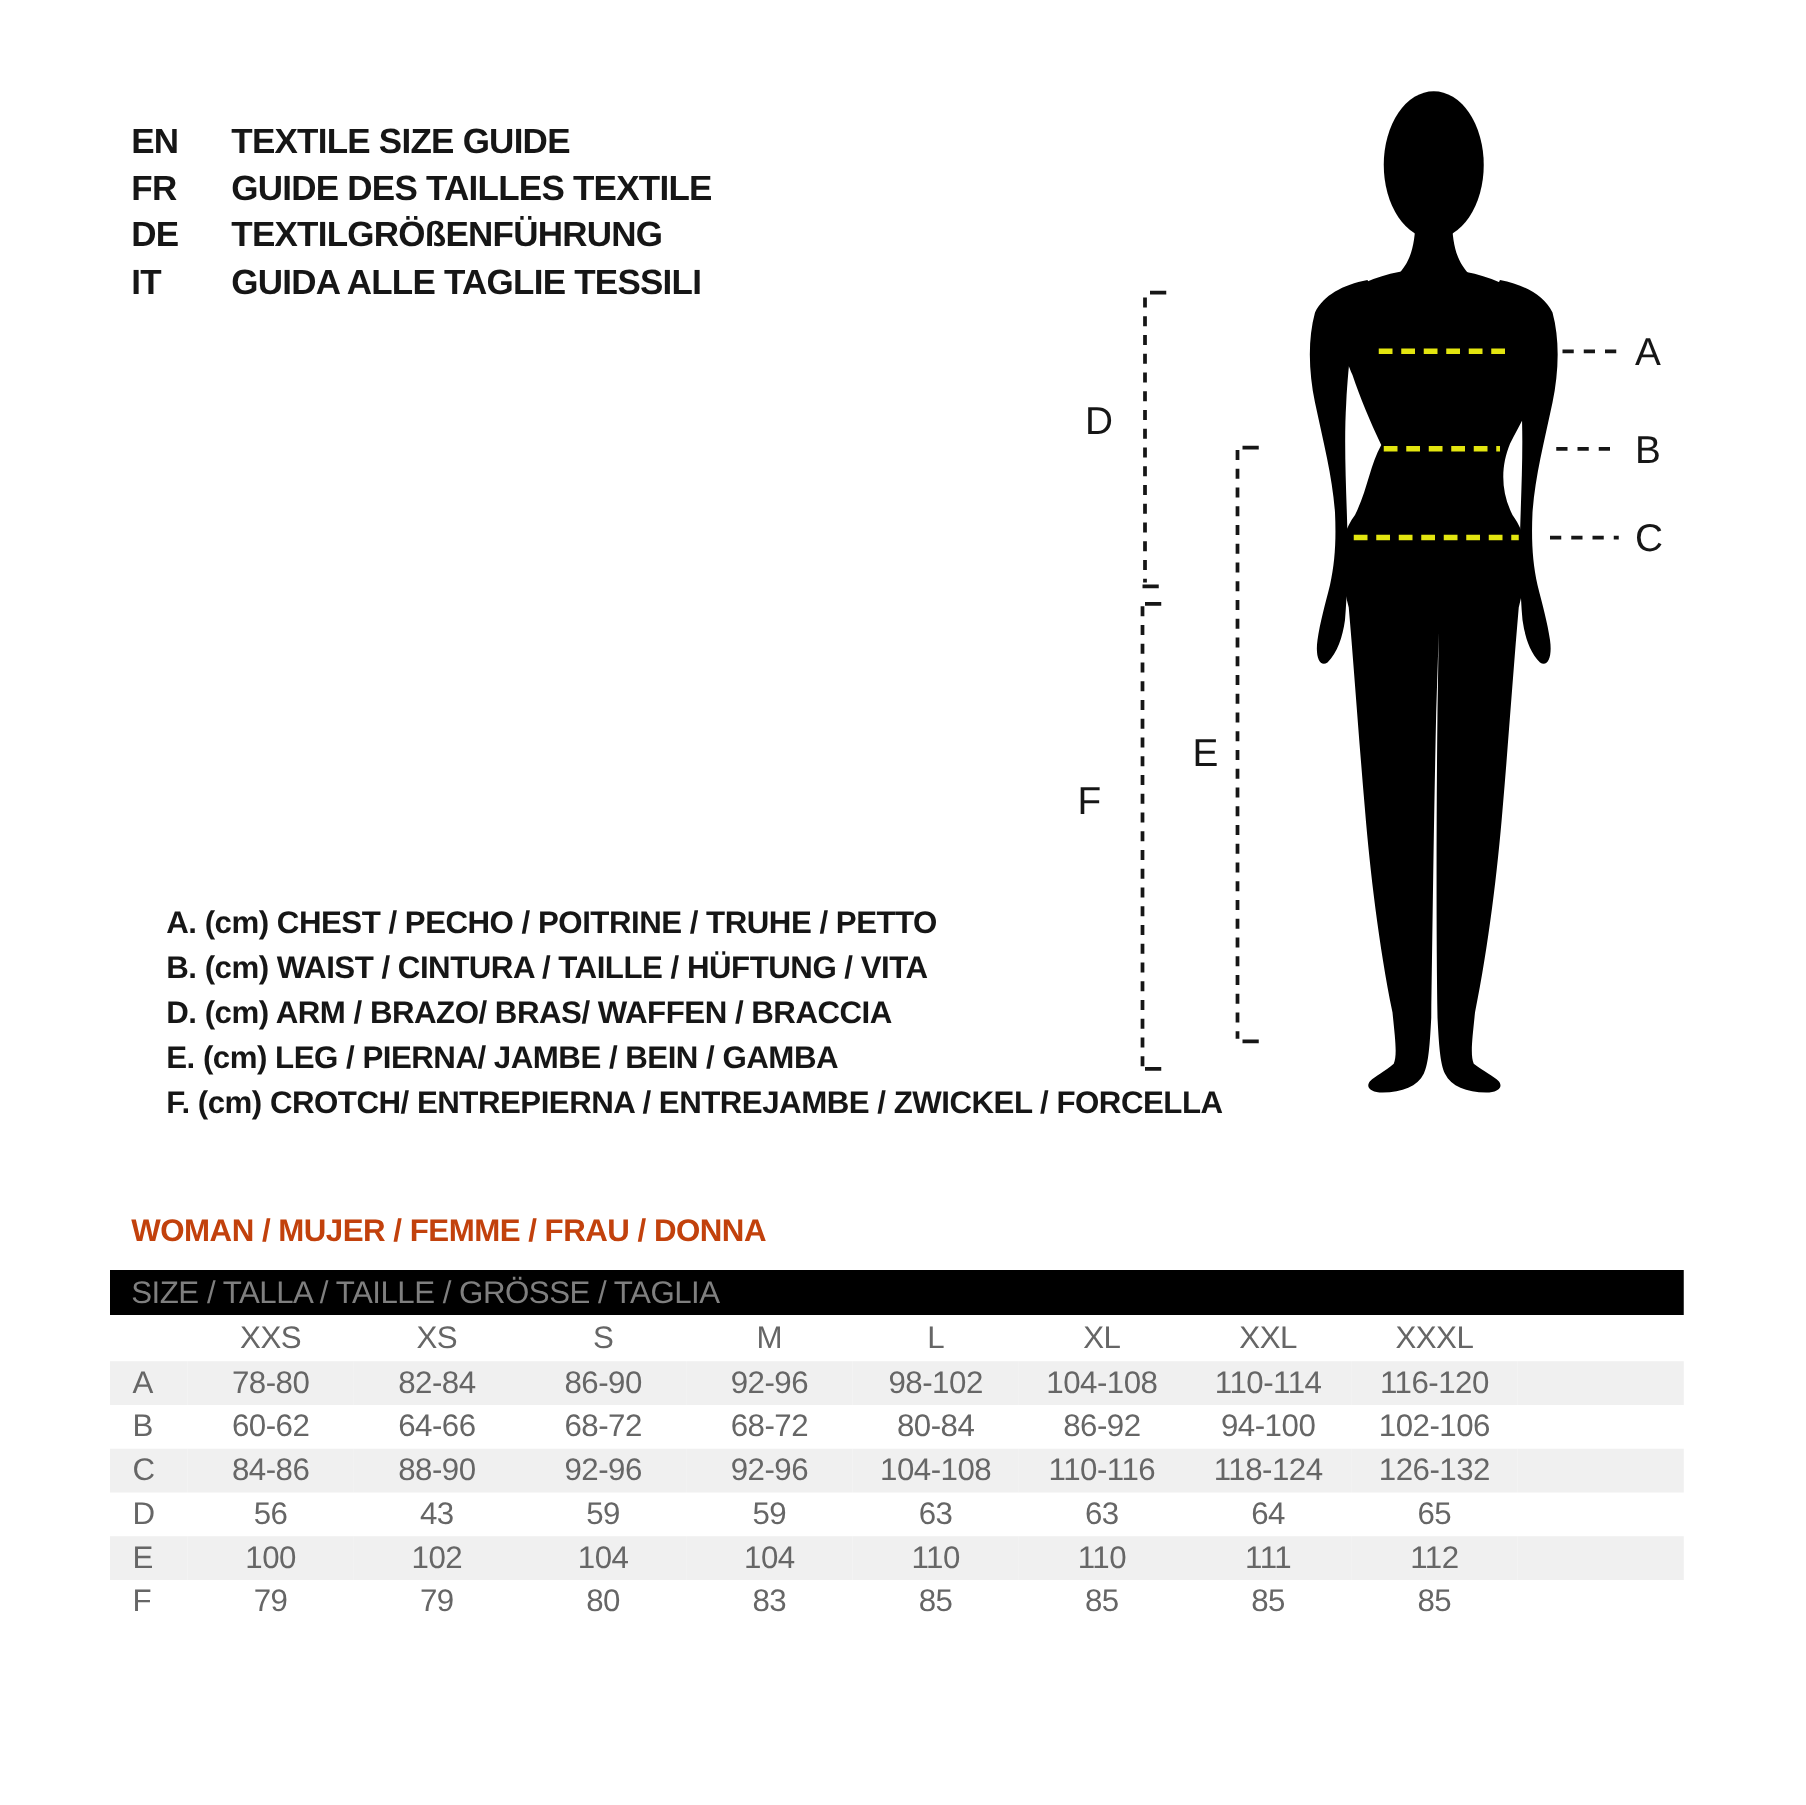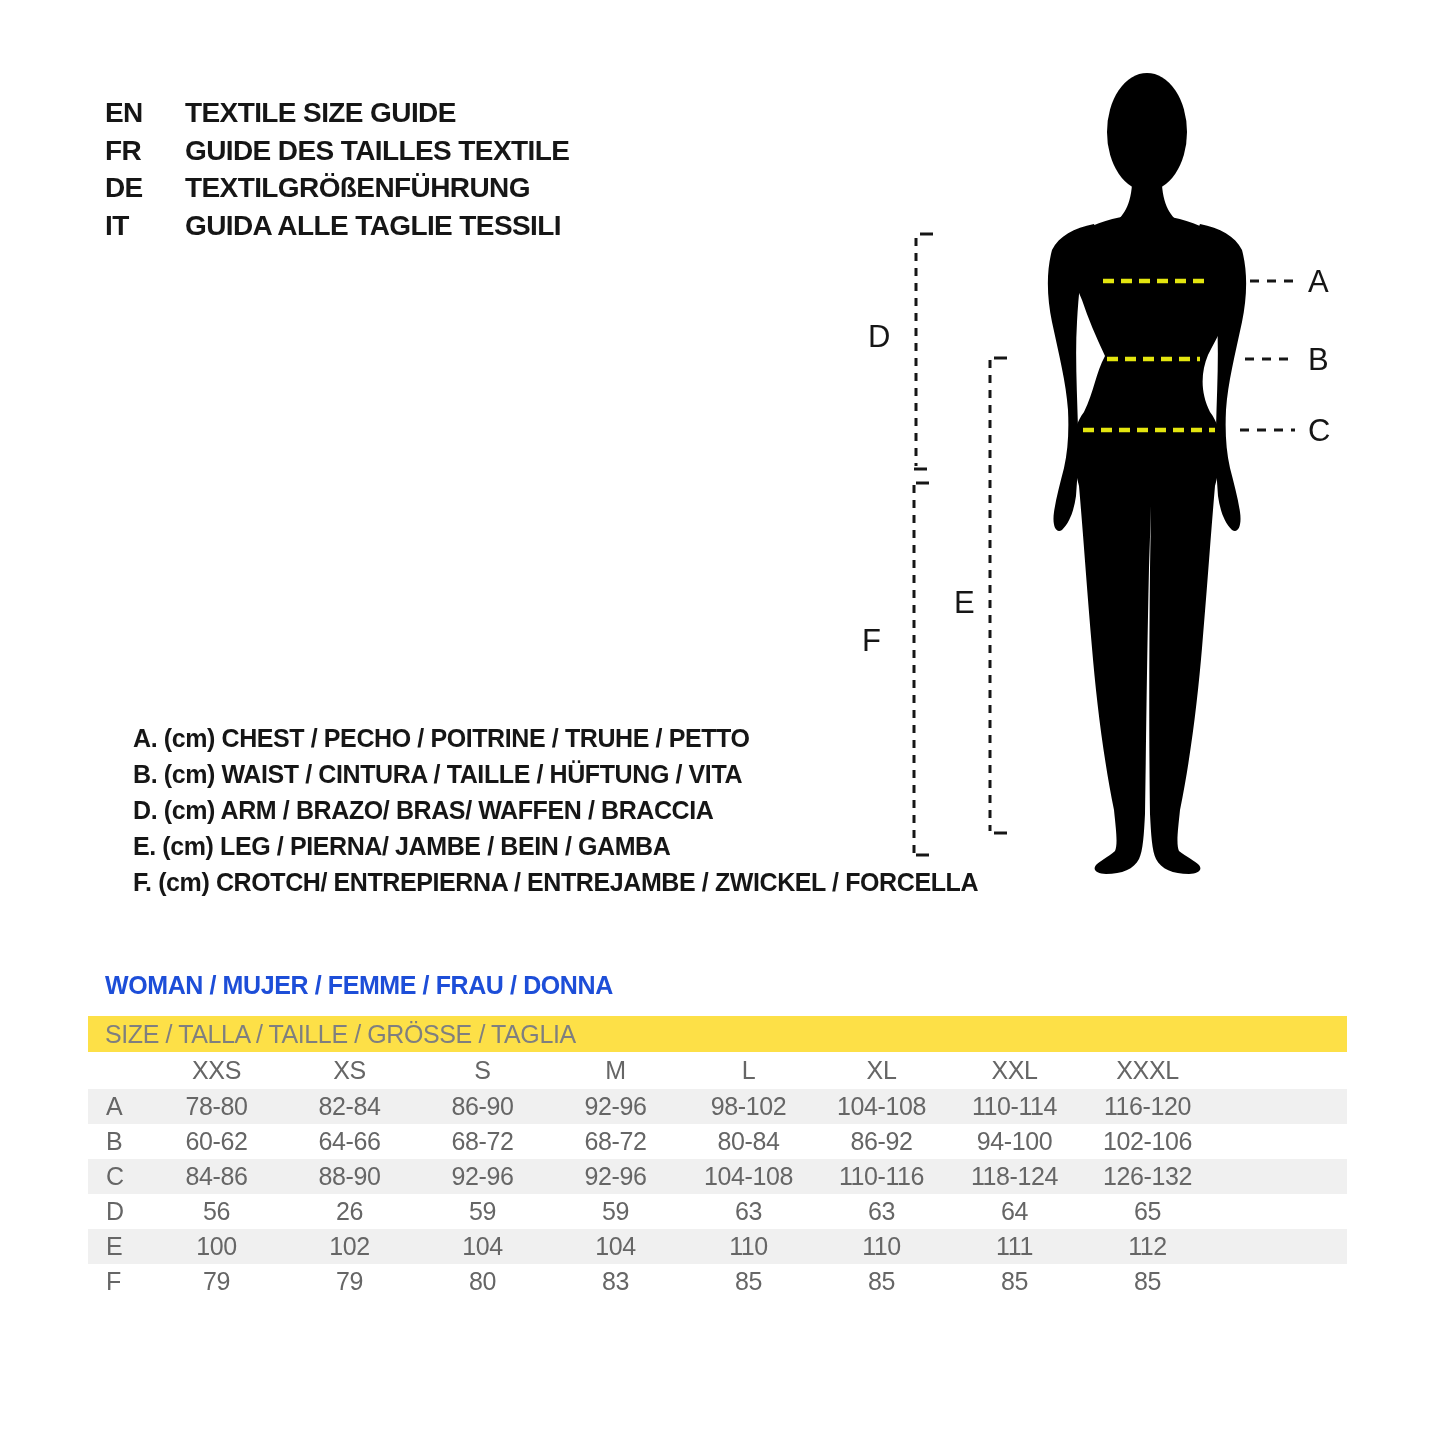--- a/index.html
+++ b/index.html
@@ -15,28 +15,28 @@
   .lang-code{width:80px;flex:0 0 80px;}
   
   .figure-svg{position:absolute;left:850px;top:60px;}
   .fig-label{font-family:"Liberation Sans","DejaVu Sans",sans-serif;font-size:31px;fill:#161616;}
   
   .legend-block{position:absolute;left:105px;top:720px;}
   .legend-row{height:36px;line-height:36px;font-size:25px;font-weight:700;
     color:#161616;letter-spacing:-0.4px;white-space:nowrap;margin-left:28px;}
   
   .gender-label{position:absolute;left:105px;top:967px;height:36px;line-height:36px;
-    font-size:25px;font-weight:700;color:#1d4ed8;letter-spacing:-0.4px;white-space:nowrap;}
+    font-size:25px;font-weight:700;color:#c2410c;letter-spacing:-0.4px;white-space:nowrap;}
   
   .size-table{position:absolute;left:88px;top:1016px;width:1259px;
     border-collapse:collapse;border-spacing:0;table-layout:fixed;
     font-size:25px;color:#666;letter-spacing:-0.4px;}
   .size-table td{padding:0;text-align:center;height:35px;line-height:35px;white-space:nowrap;}
   .size-table tr.bar-row td{
-    background:#fde047;color:#7f7f7f;text-align:left;padding-left:17px;
+    background:#000000;color:#7f7f7f;text-align:left;padding-left:17px;
     height:36px;line-height:36px;font-weight:400;}
   .size-table tr.sizes-row td{height:37px;line-height:37px;margin-top:16px;}
   .size-table td.row-label{text-align:left;padding-left:18px;}
   .size-table tr.stripe td{background:#f0f0f0;}
 </style>
 </head>
 <body>
 
 <div class="page">
 
@@ -229,21 +229,21 @@
         <td>92-96</td>
         <td>104-108</td>
         <td>110-116</td>
         <td>118-124</td>
         <td>126-132</td>
         <td></td>
       </tr>
       <tr>
         <td class="row-label">D</td>
         <td>56</td>
-        <td>26</td>
+        <td>43</td>
         <td>59</td>
         <td>59</td>
         <td>63</td>
         <td>63</td>
         <td>64</td>
         <td>65</td>
         <td></td>
       </tr>
       <tr class="stripe">
         <td class="row-label">E</td>

